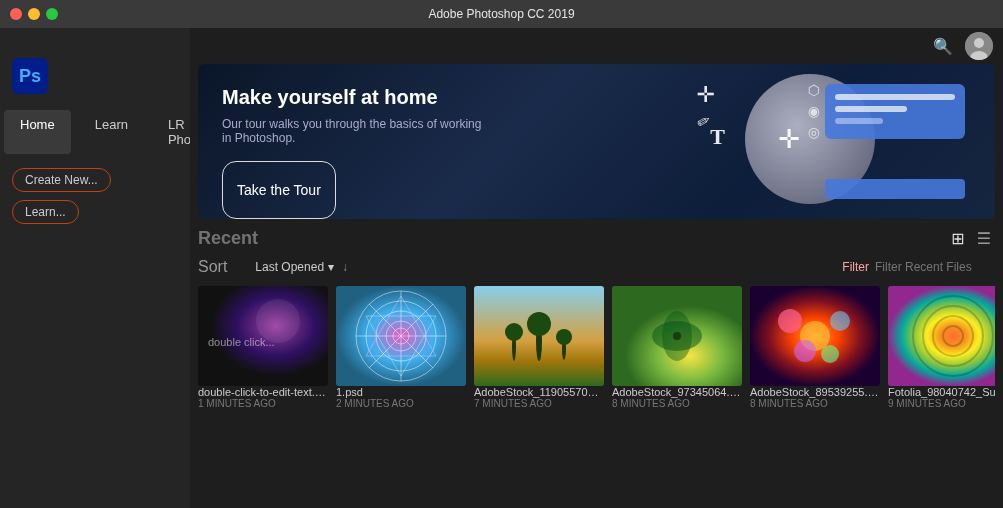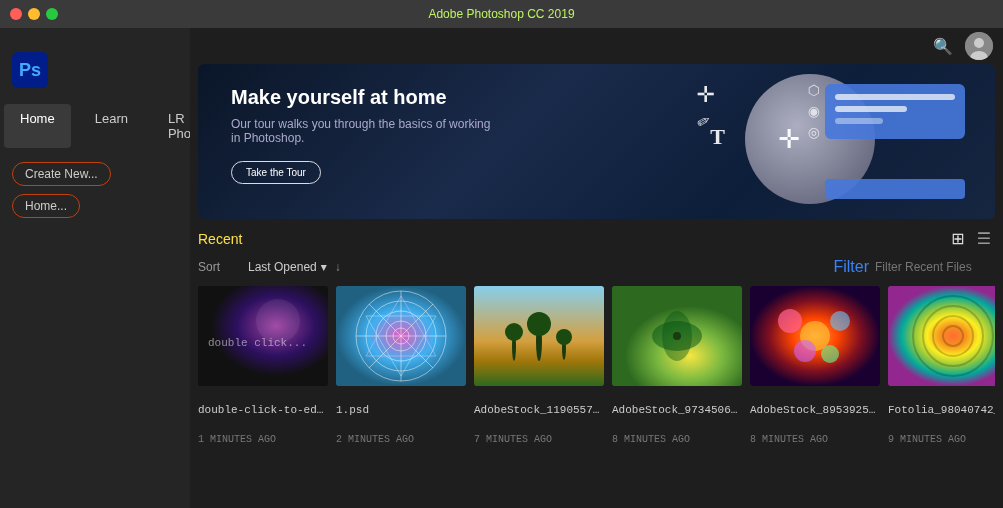--- a/index.html
+++ b/index.html
@@ -31,36 +31,36 @@
       border-radius: 50%;
     }
     .tl-red { background: #ff5f57; }
     .tl-yellow { background: #febc2e; }
     .tl-green { background: #28c840; }
     .title-bar-title {
       position: absolute;
       left: 50%;
       transform: translateX(-50%);
       font-size: 12px;
-      color: #bef264;
+      color: #e5e5e5;
     }
 
     
     .app-body {
       display: flex;
       height: calc(508px - 28px);
     }
 
     
     .sidebar {
       width: 190px;
       background: #252525;
       display: flex;
       flex-direction: column;
-      padding-top: 16px;
+      padding-top: 22px;
       flex-shrink: 0;
     }
     .sidebar-top {
       display: flex;
       align-items: center;
       gap: 8px;
       padding: 8px 12px 12px 12px;
     }
     .ps-icon {
       width: 36px;
@@ -155,41 +155,40 @@
       background: linear-gradient(135deg, #0a1628 0%, #1a2a4a 40%, #0d1e3a 70%, #162540 100%);
       height: 155px;
       position: relative;
       overflow: hidden;
       flex-shrink: 0;
     }
     .hero-content {
       position: absolute;
       left: 24px;
       top: 22px;
-      margin-left: 9px;
     }
     .hero-title {
       font-size: 20px;
       font-weight: 600;
       color: #fff;
       margin-bottom: 8px;
     }
     .hero-subtitle {
       font-size: 12px;
       color: #aac;
       margin-bottom: 16px;
       max-width: 260px;
     }
     .hero-btn {
       background: transparent;
       border: 1.5px solid #ddd;
       color: #fff;
       border-radius: 14px;
-      padding: 5px 14px;
-      font-size: 10px;
+      padding: 20px 14px;
+      font-size: 14px;
       cursor: pointer;
     }
 
     
     .hero-decoration {
       position: absolute;
       right: 0;
       top: 0;
       width: 500px;
       height: 155px;
@@ -283,23 +282,23 @@
       padding: 0 8px;
       overflow: hidden;
     }
     .recent-header {
       display: flex;
       align-items: center;
       justify-content: space-between;
       margin-bottom: 8px;
     }
     .recent-title {
-      font-size: 14px;
-      font-weight: 400;
-      color: #fde047;
+      font-size: 18px;
+      font-weight: 700;
+      color: #737373;
     }
     .view-toggles {
       display: flex;
       gap: 4px;
     }
     .view-btn {
       background: none;
       border: none;
       color: #999;
       cursor: pointer;
@@ -313,21 +312,21 @@
       align-items: center;
       justify-content: space-between;
       margin-bottom: 10px;
     }
     .sort-left {
       display: flex;
       align-items: center;
       gap: 8px;
     }
     .sort-label {
-      font-size: 12px;
+      font-size: 16px;
       color: #999;
     }
     .sort-select {
       background: transparent;
       border: none;
       color: #ccc;
       font-size: 12px;
       cursor: pointer;
       display: flex;
       align-items: center;
@@ -338,47 +337,46 @@
       font-size: 12px;
       color: #888;
       cursor: pointer;
     }
     .filter-right {
       display: flex;
       align-items: center;
       gap: 6px;
     }
     .filter-label {
-      font-size: 16px;
-      color: #3b82f6;
+      font-size: 12px;
+      color: #fca5a5;
       text-align: center;
     }
     .filter-input {
       background: transparent;
       border: none;
       color: #ec4899;
       font-size: 12px;
       outline: none;
       width: 120px;
     }
 
     
     .thumbnails-grid {
       display: flex;
       gap: 8px;
       overflow-x: auto;
     }
     .thumb-item {
       display: flex;
       flex-direction: column;
-      gap: 18px;
+      gap: 0;
       cursor: pointer;
       flex-shrink: 0;
       width: 130px;
-      font-family: Liberation Mono, monospace;
     }
     .thumb-img {
       width: 130px;
       height: 100px;
       border-radius: 3px;
       overflow: hidden;
       background: #333;
       position: relative;
     }
     .thumb-filename {
@@ -416,21 +414,21 @@
     <div class="sidebar-top">
       <div class="ps-icon">Ps</div>
     </div>
     <div class="sidebar-nav">
       <div class="nav-item active">Home</div>
       <div class="nav-item">Learn</div>
       <div class="nav-item">LR Photos</div>
     </div>
     <div class="sidebar-actions">
       <button class="action-btn">Create New...</button>
-      <button class="action-btn">Home...</button>
+      <button class="action-btn">Learn...</button>
     </div>
   </div>
 
   <div class="main-content">
 
     <div class="top-bar">
       <button class="search-icon-btn">
         <span>🔍</span>
       </button>
       <div class="avatar">

